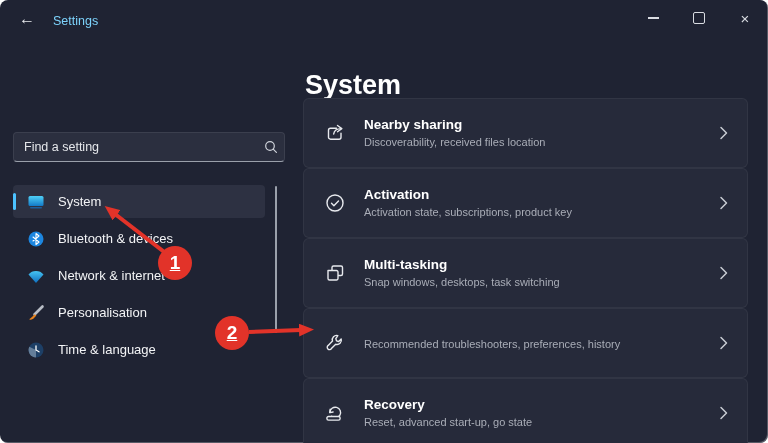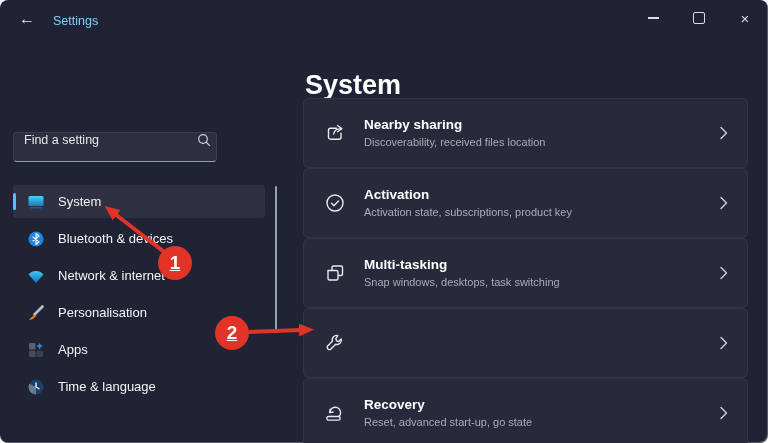--- a/index.html
+++ b/index.html
@@ -21,23 +21,23 @@
   .win-controls{position:absolute;right:0;top:0;display:flex;}
   .win-btn{
     width:46px;height:36px;border:none;background:transparent;color:#d9dce2;
     display:flex;align-items:center;justify-content:center;cursor:pointer;font-size:15px;
     font-family:"Liberation Sans",sans-serif;
   }
   .min-bar{display:block;width:11px;height:1.5px;background:#d9dce2;}
   .max-box{display:block;width:10px;height:10px;border:1.3px solid #d9dce2;border-radius:2px;}
   
   .search-box{
-    position:absolute;left:13px;top:132px;width:204px;height:30px;box-sizing:border-box;
+    position:absolute;left:13px;top:132px;width:272px;height:30px;box-sizing:border-box;
     background:#2b2f3f;border:1px solid #3b3f4e;border-bottom:1px solid #9aa0ab;border-radius:4px;
-    display:flex;align-items:flex-start;
+    display:flex;align-items:center;
   }
   .search-box input{
     flex:1;background:transparent;border:none;outline:none;color:#e8eaee;
     font-size:12.5px;padding:0 6px 0 10px;font-family:"Liberation Sans",sans-serif;
   }
   .search-box input::placeholder{color:#f0f2f5;opacity:.95;}
   .search-icon{width:26px;display:flex;justify-content:center;align-items:center;}
   .nav{position:absolute;left:13px;top:185px;width:252px;}
   .nav-item{
     position:relative;height:33px;margin-bottom:4px;border-radius:4px;
@@ -151,31 +151,20 @@
         <svg width="20" height="20" viewBox="0 0 20 20">
             <path d="M16.5 3.5 L8.5 11.5" stroke="#b9bec7" stroke-width="2.6" stroke-linecap="round"></path>
             <path d="M8.8 11.2 L6.2 13.8 C5 15 4 15.5 3.2 16.6 c1.4.3 3.4-.2 4.6-1.4 l2.6-2.6 z" fill="#e8821d"></path>
           </svg>
       </span>
       <span class="nav-label">Personalisation</span>
     </div>
     <div class="nav-item">
       <span class="nav-icon">
         <svg width="18" height="18" viewBox="0 0 18 18">
-            <rect x="2" y="2" width="6.5" height="6.5" rx="1" fill="#5a6170"></rect>
-            <rect x="2" y="9.5" width="6.5" height="6.5" rx="1" fill="#474d5a"></rect>
-            <rect x="9.5" y="9.5" width="6.5" height="6.5" rx="1" fill="#3a404c"></rect>
-            <path d="M12.7 1.5 l1 2.6 2.6 1 -2.6 1 -1 2.6 -1 -2.6 -2.6 -1 2.6 -1 z" fill="#2f8fd8"></path>
-          </svg>
-      </span>
-      <span class="nav-label">Apps</span>
-    </div>
-    <div class="nav-item">
-      <span class="nav-icon">
-        <svg width="18" height="18" viewBox="0 0 18 18">
             <circle cx="9" cy="9" r="7.5" fill="#1d3f66"></circle>
             <path d="M9 16.5 a7.5 7.5 0 0 1 -6.7 -10.8 l6.7 3.3 z" fill="#9fb3c4" opacity=".55"></path>
             <path d="M9 4.8 V9 l3 1.8" fill="none" stroke="#ffffff" stroke-width="1.3" stroke-linecap="round"></path>
           </svg>
       </span>
       <span class="nav-label">Time &amp; language</span>
     </div>
   </nav>
 
   <div class="side-scrollbar"></div>
@@ -239,20 +228,21 @@
       </span>
     </div>
 
     <div class="card">
       <span class="card-icon">
         <svg width="22" height="22" viewBox="0 0 22 22" fill="none" stroke="#e8eaee" stroke-width="1.4" stroke-linecap="round" stroke-linejoin="round">
             <path d="M13.8 3.6 a4.3 4.3 0 0 0 -5.3 5.5 L4.2 13.4 a2.3 2.3 0 1 0 3.2 3.2 l4.3 -4.3 a4.3 4.3 0 0 0 5.5 -5.3 l-2.5 2.5 -2.2 -.7 -.7 -2.2 z"></path>
           </svg>
       </span>
       <span class="card-text">
+        <span class="card-sub">Recommended troubleshooters, preferences, history</span>
       </span>
       <span class="card-chevron">
         <svg width="10" height="14" viewBox="0 0 10 14">
             <path d="M2 1.5 l5.5 5.5 -5.5 5.5" fill="none" stroke="#c8ccd3" stroke-width="1.5" stroke-linecap="round" stroke-linejoin="round"></path>
           </svg>
       </span>
     </div>
 
     <div class="card">
       <span class="card-icon">

